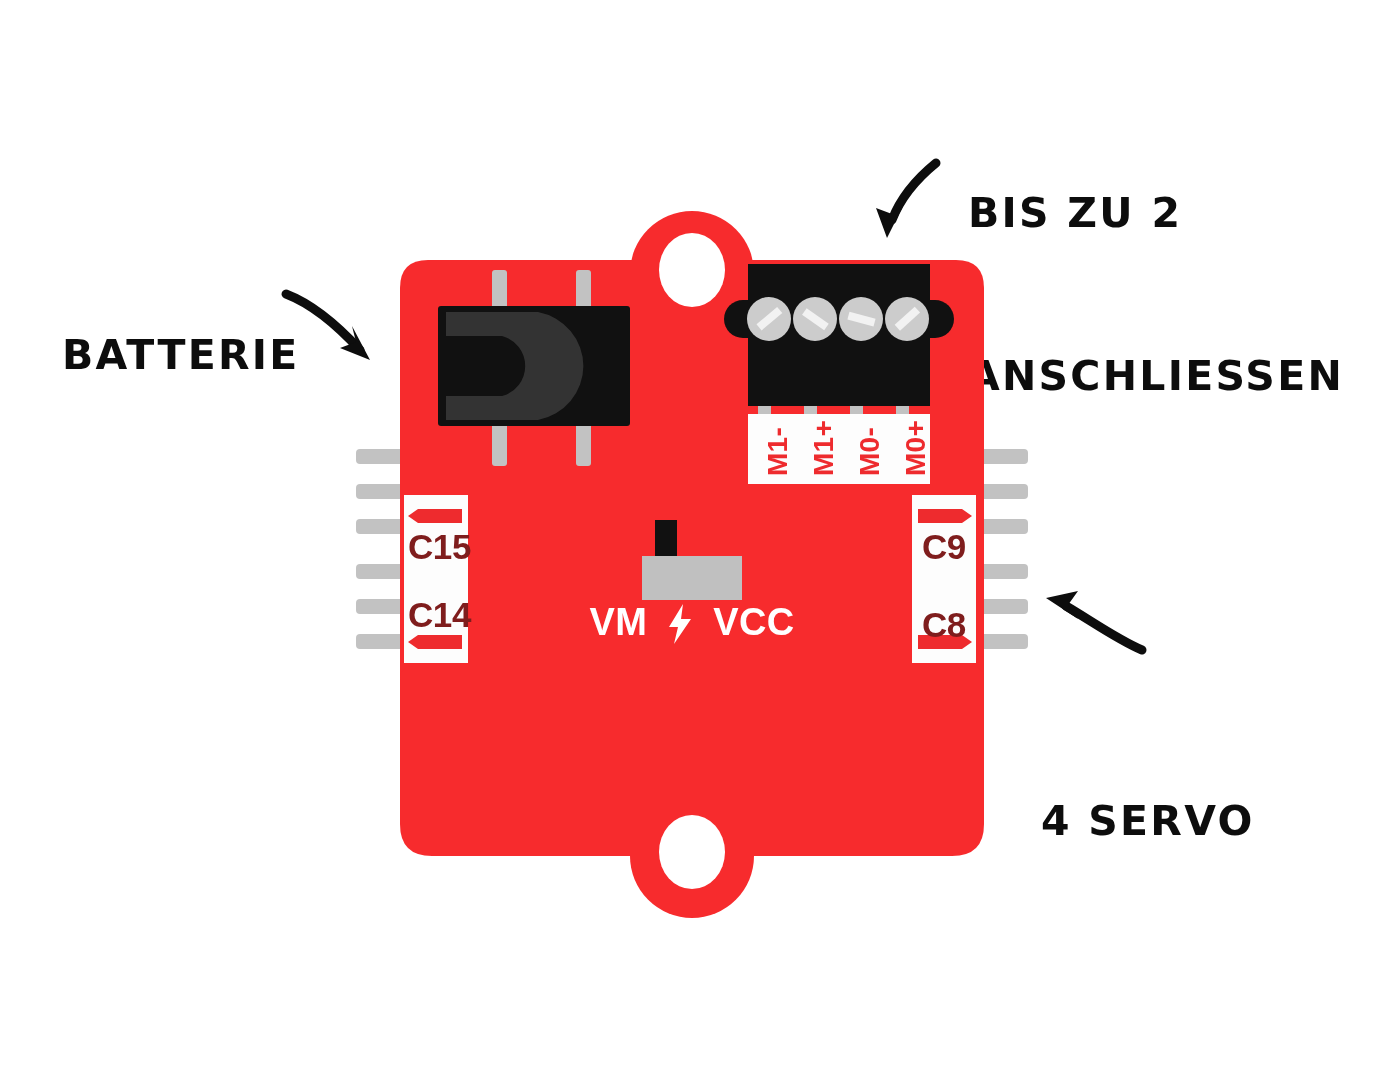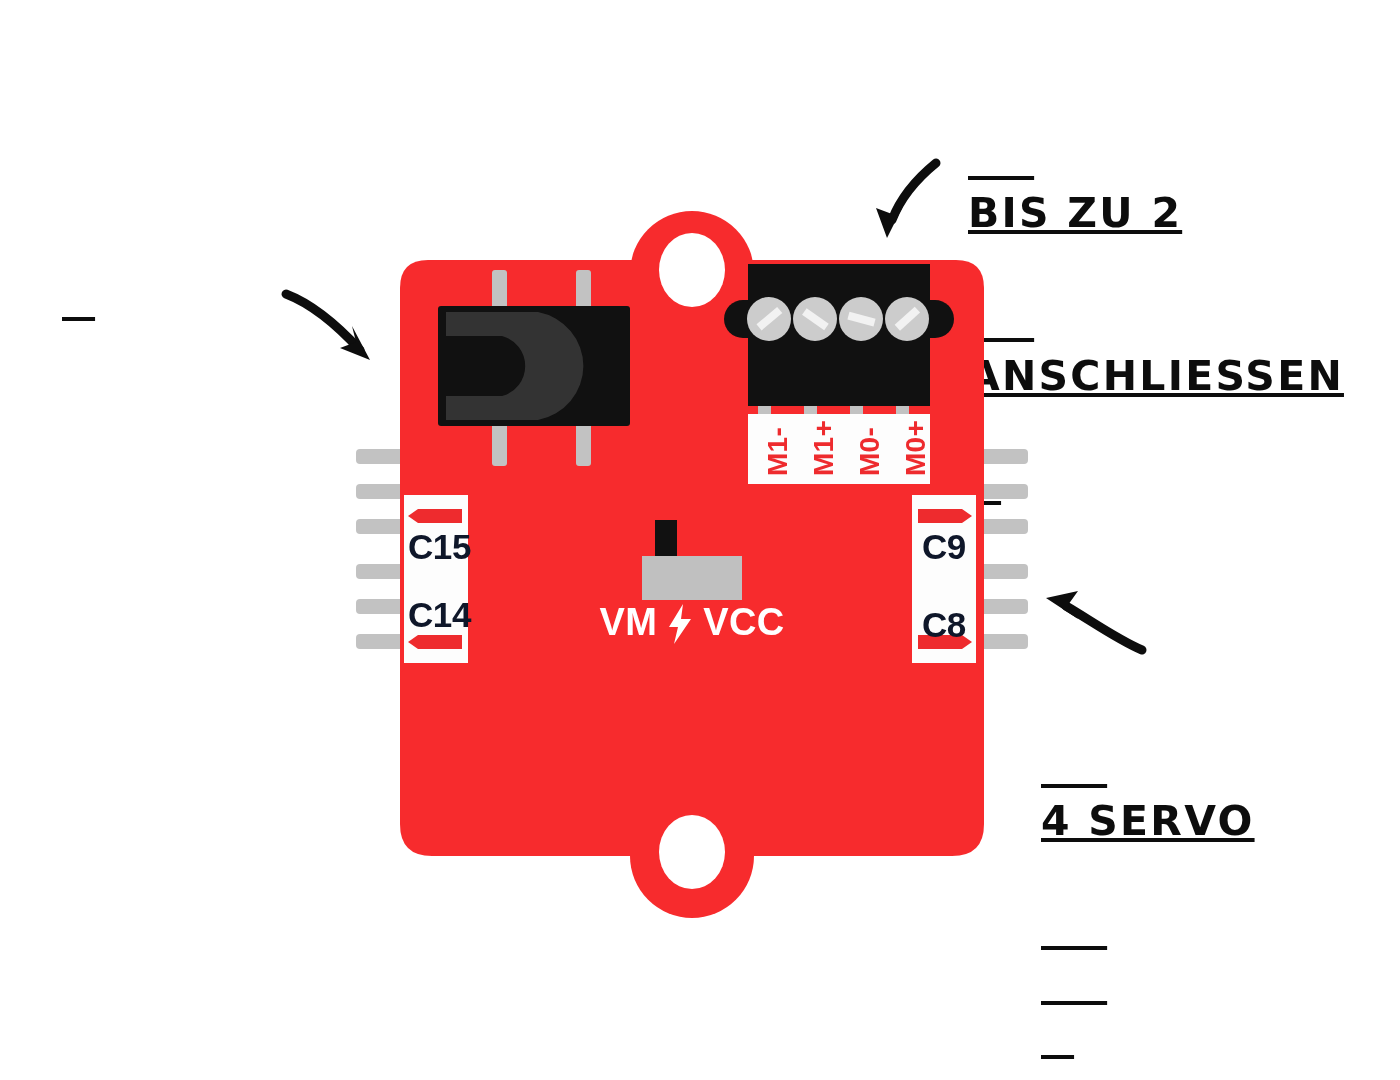--- a/index.html
+++ b/index.html
@@ -16,21 +16,20 @@
   
   .annot{
     position:absolute;
     font-family:"DejaVu Sans", sans-serif;
     font-weight:700;
     color:#0d0d0d;
     letter-spacing:0.055em;
     text-transform:uppercase;
     line-height:1.30;
     white-space:pre;
-    text-decoration:underline;
     -webkit-font-smoothing:antialiased;
   }
   .annot .ln{display:block;}
 
   #annot-battery{ left:62px;  top:218px;  font-size:41px; line-height:1.34; }
   #annot-motors{  left:968px; top:78px;   font-size:41px; line-height:1.32; }
   #annot-servo{   left:1041px;top:686px;  font-size:41px; line-height:1.32; }
 
   
   .arrow-svg{position:absolute;overflow:visible;}
@@ -46,21 +45,21 @@
   .plate{
     position:absolute;
     background:#fdfdfd;
   }
 
   .pinlbl{
     position:absolute;
     font-family:"Liberation Sans", sans-serif;
     font-weight:700;
     font-size:35px;
-    color:#0f172a;
+    color:#7f1d1d;
     letter-spacing:-0.012em;
     line-height:1;
     white-space:nowrap;
   }
   .mlbl{
     position:absolute;
     font-family:"Liberation Sans", sans-serif;
     font-weight:700;
     font-size:28px;
     color:#ee2b2e;
@@ -76,30 +75,31 @@
     position:absolute;
     left:612px;top:601px;
     width:180px;
     text-align:center;
     font-family:"Liberation Sans", sans-serif;
     font-weight:700;
     font-size:38px;
     color:#ffffff;
     letter-spacing:0.01em;
     white-space:nowrap;
-    display:flex;align-items:center;justify-content:center;gap:10px;
+    display:flex;align-items:center;justify-content:center;gap:20px;
   }
   #vmvcc .bolt{display:inline-block;width:26px;height:40px;position:relative;top:1px;}
 </style>
 </head>
 <body>
 
 <div id="stage">
 
   <div class="annot" id="annot-battery">
+    <span class="ln">BATTERIE</span>
   </div>
 
   <svg class="arrow-svg" id="arrow-battery" width="110" height="90" viewBox="0 0 110 90">
     <path d="M4 6 C 30 16, 56 38, 78 62" stroke="#0d0d0d" stroke-width="9" fill="none" stroke-linecap="round"></path>
     <path d="M88 72 L 58 60 L 74 54 L 70 38 Z" fill="#0d0d0d"></path>
   </svg>
 
   <div class="annot" id="annot-motors">
     <span class="ln">BIS ZU 2</span>
     <span class="ln">ANSCHLIESSEN</span>

